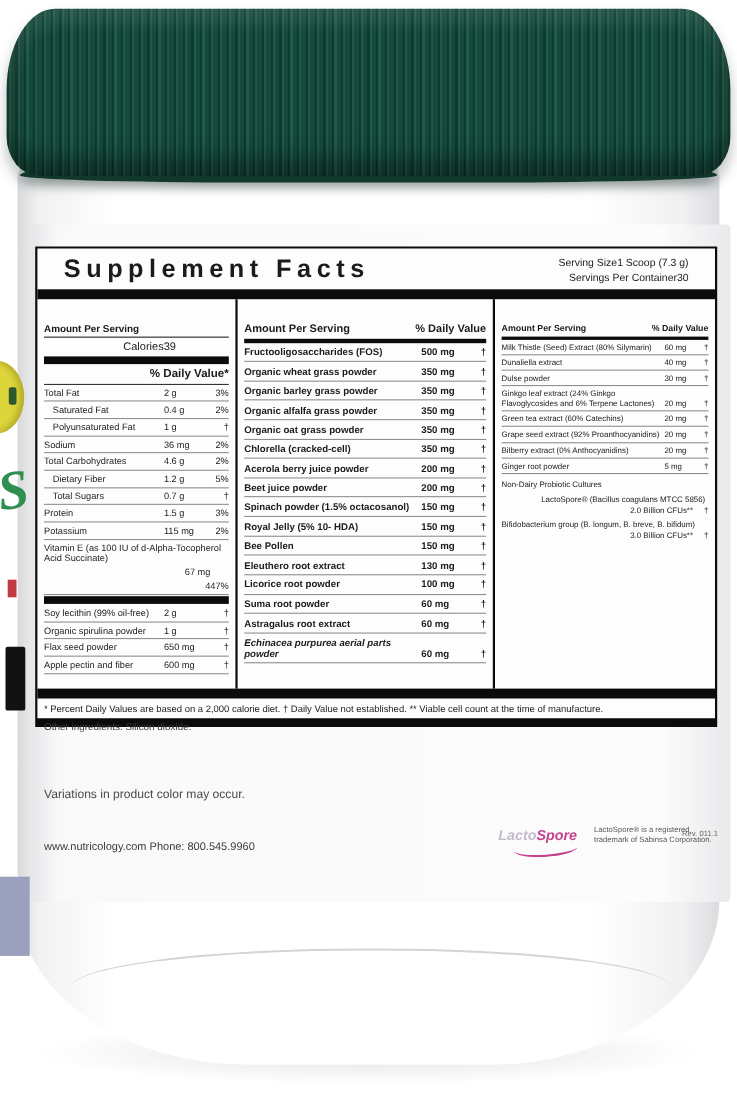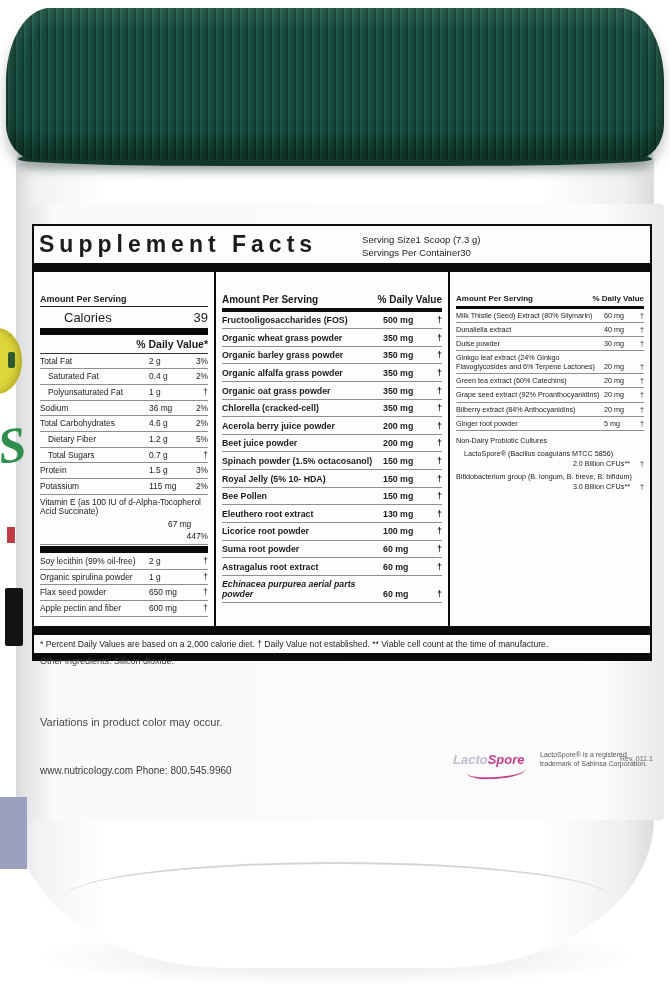--- a/index.html
+++ b/index.html
@@ -30,33 +30,33 @@
   .sliver-red{position:absolute;left:7px;top:527px;width:8px;height:16px;background:#c23b44;}
   .sliver-black{position:absolute;left:5px;top:588px;width:18px;height:58px;background:#121212;border-radius:2px;}
   .sliver-blue{position:absolute;left:0;top:797px;width:27px;height:72px;background:#9aa0bd;}
 
   
   .label-area{position:absolute;left:28px;top:204px;width:636px;height:616px;border-radius:4px;
     background:linear-gradient(90deg,#e6e6e9 0,#f9f9fa 4%,#fcfcfd 90%,#e9e9ec 100%);}
   .panel{position:absolute;left:4px;top:20px;width:620px;box-sizing:border-box;
     border:2.5px solid #0b0b0b;border-bottom:8px solid #0b0b0b;background:#fdfdfe;}
 
-  .panel-head{display:flex;align-items:flex-start;gap:12px;padding:5px 5px 3px;border-bottom:9px solid #0b0b0b;}
+  .panel-head{display:flex;align-items:flex-start;gap:12px;padding:5px 24px 3px;border-bottom:9px solid #0b0b0b;}
   .title{font-size:23px;font-weight:700;letter-spacing:5px;white-space:nowrap;}
   .serving{flex:1;font-size:9.5px;padding-top:2px;line-height:1.4;}
-  .serv-line{display:flex;justify-content:flex-start;margin-left:33px;}
+  .serv-line{display:flex;justify-content:flex-end;margin-left:33px;}
 
   .cols{display:flex;align-items:stretch;min-height:354px;}
   .col{box-sizing:border-box;padding:20px 6px 6px;}
   .col.left{width:180px;font-size:8.4px;}
   .col.mid{width:236px;border-left:2px solid #0b0b0b;border-right:2px solid #0b0b0b;font-size:8.8px;}
   .col.right{flex:1;font-size:7.2px;}
 
   .aps-head{font-weight:700;font-size:9px;border-bottom:1.5px solid #222;padding:2px 0;}
-  .cal-row{display:flex;justify-content:space-between;align-items:flex-end;font-size:13px;padding:3px 0 2px;margin-left:24px;}
+  .cal-row{display:flex;justify-content:center;align-items:flex-end;font-size:10px;padding:3px 0 2px;margin-left:24px;}
   .bar{height:7px;background:#0b0b0b;margin:1px 0;}
   .dv-head{text-align:right;font-weight:700;font-size:10.5px;border-bottom:1px solid #333;padding:2px 0 3px;}
 
   .col-head{display:flex;justify-content:space-between;font-weight:700;border-bottom:4px solid #0b0b0b;padding:2px 0 3px;}
   .col.mid .col-head{font-size:10px;}
   .col.right .col-head{font-size:8px;border-bottom:3px solid #0b0b0b;}
 
   .row{display:flex;align-items:flex-end;gap:3px;border-bottom:1px solid #8f8f8f;padding:3px 0 2px;line-height:1.15;}
   .col.mid .row{padding:3.5px 0 3px;font-weight:bold;}
   .nm{flex:1;}
@@ -65,21 +65,21 @@
   .col.right .amt{min-width:28px;}
   .col.right .dv{min-width:9px;}
   .row.indent .nm{padding-left:8px;}
   .row.wrap{flex-wrap:wrap;flex-direction:column;}
   .row.wrap .nm{flex:0 0 100%;}
   .row.wrap .amt{margin-left:auto;}
   .italic{font-style:italic;}
 
   .prob-title{padding:5px 0 2px;}
   .prob-item{padding:2px 0;}
-  .prob-item.indent{padding-left:8px;}
+  .prob-item.indent{padding-left:8px;margin-left:28px;}
   .amt-line{display:flex;justify-content:flex-end;gap:5px;padding-top:1px;}
 
   .footnote{border-top:9px solid #0b0b0b;font-size:8.6px;padding:4px 6px;line-height:1.25;}
 
   
   .other-ing{position:absolute;left:12px;top:452px;font-size:9px;color:#3a3a3a;}
   .variations{position:absolute;left:12px;top:512px;font-size:11px;color:#4a4a4a;}
   .formulated{position:absolute;left:12px;top:546px;font-size:10px;color:#3a3a3a;}
   .contact{position:absolute;left:12px;top:561px;font-size:10px;color:#3a3a3a;}
 
@@ -368,21 +368,21 @@
                 <span class="dv">†</span>
               </div>
 
               <div class="row">
                 <span class="nm">Grape seed extract (92% Proanthocyanidins)</span>
                 <span class="amt">20 mg</span>
                 <span class="dv">†</span>
               </div>
 
               <div class="row">
-                <span class="nm">Bilberry extract (84% Anthocyanidins)</span>
+                <span class="nm">Bilberry extract (0% Anthocyanidins)</span>
                 <span class="amt">20 mg</span>
                 <span class="dv">†</span>
               </div>
 
               <div class="row">
                 <span class="nm">Ginger root powder</span>
                 <span class="amt">5 mg</span>
                 <span class="dv">†</span>
               </div>
             </div>

